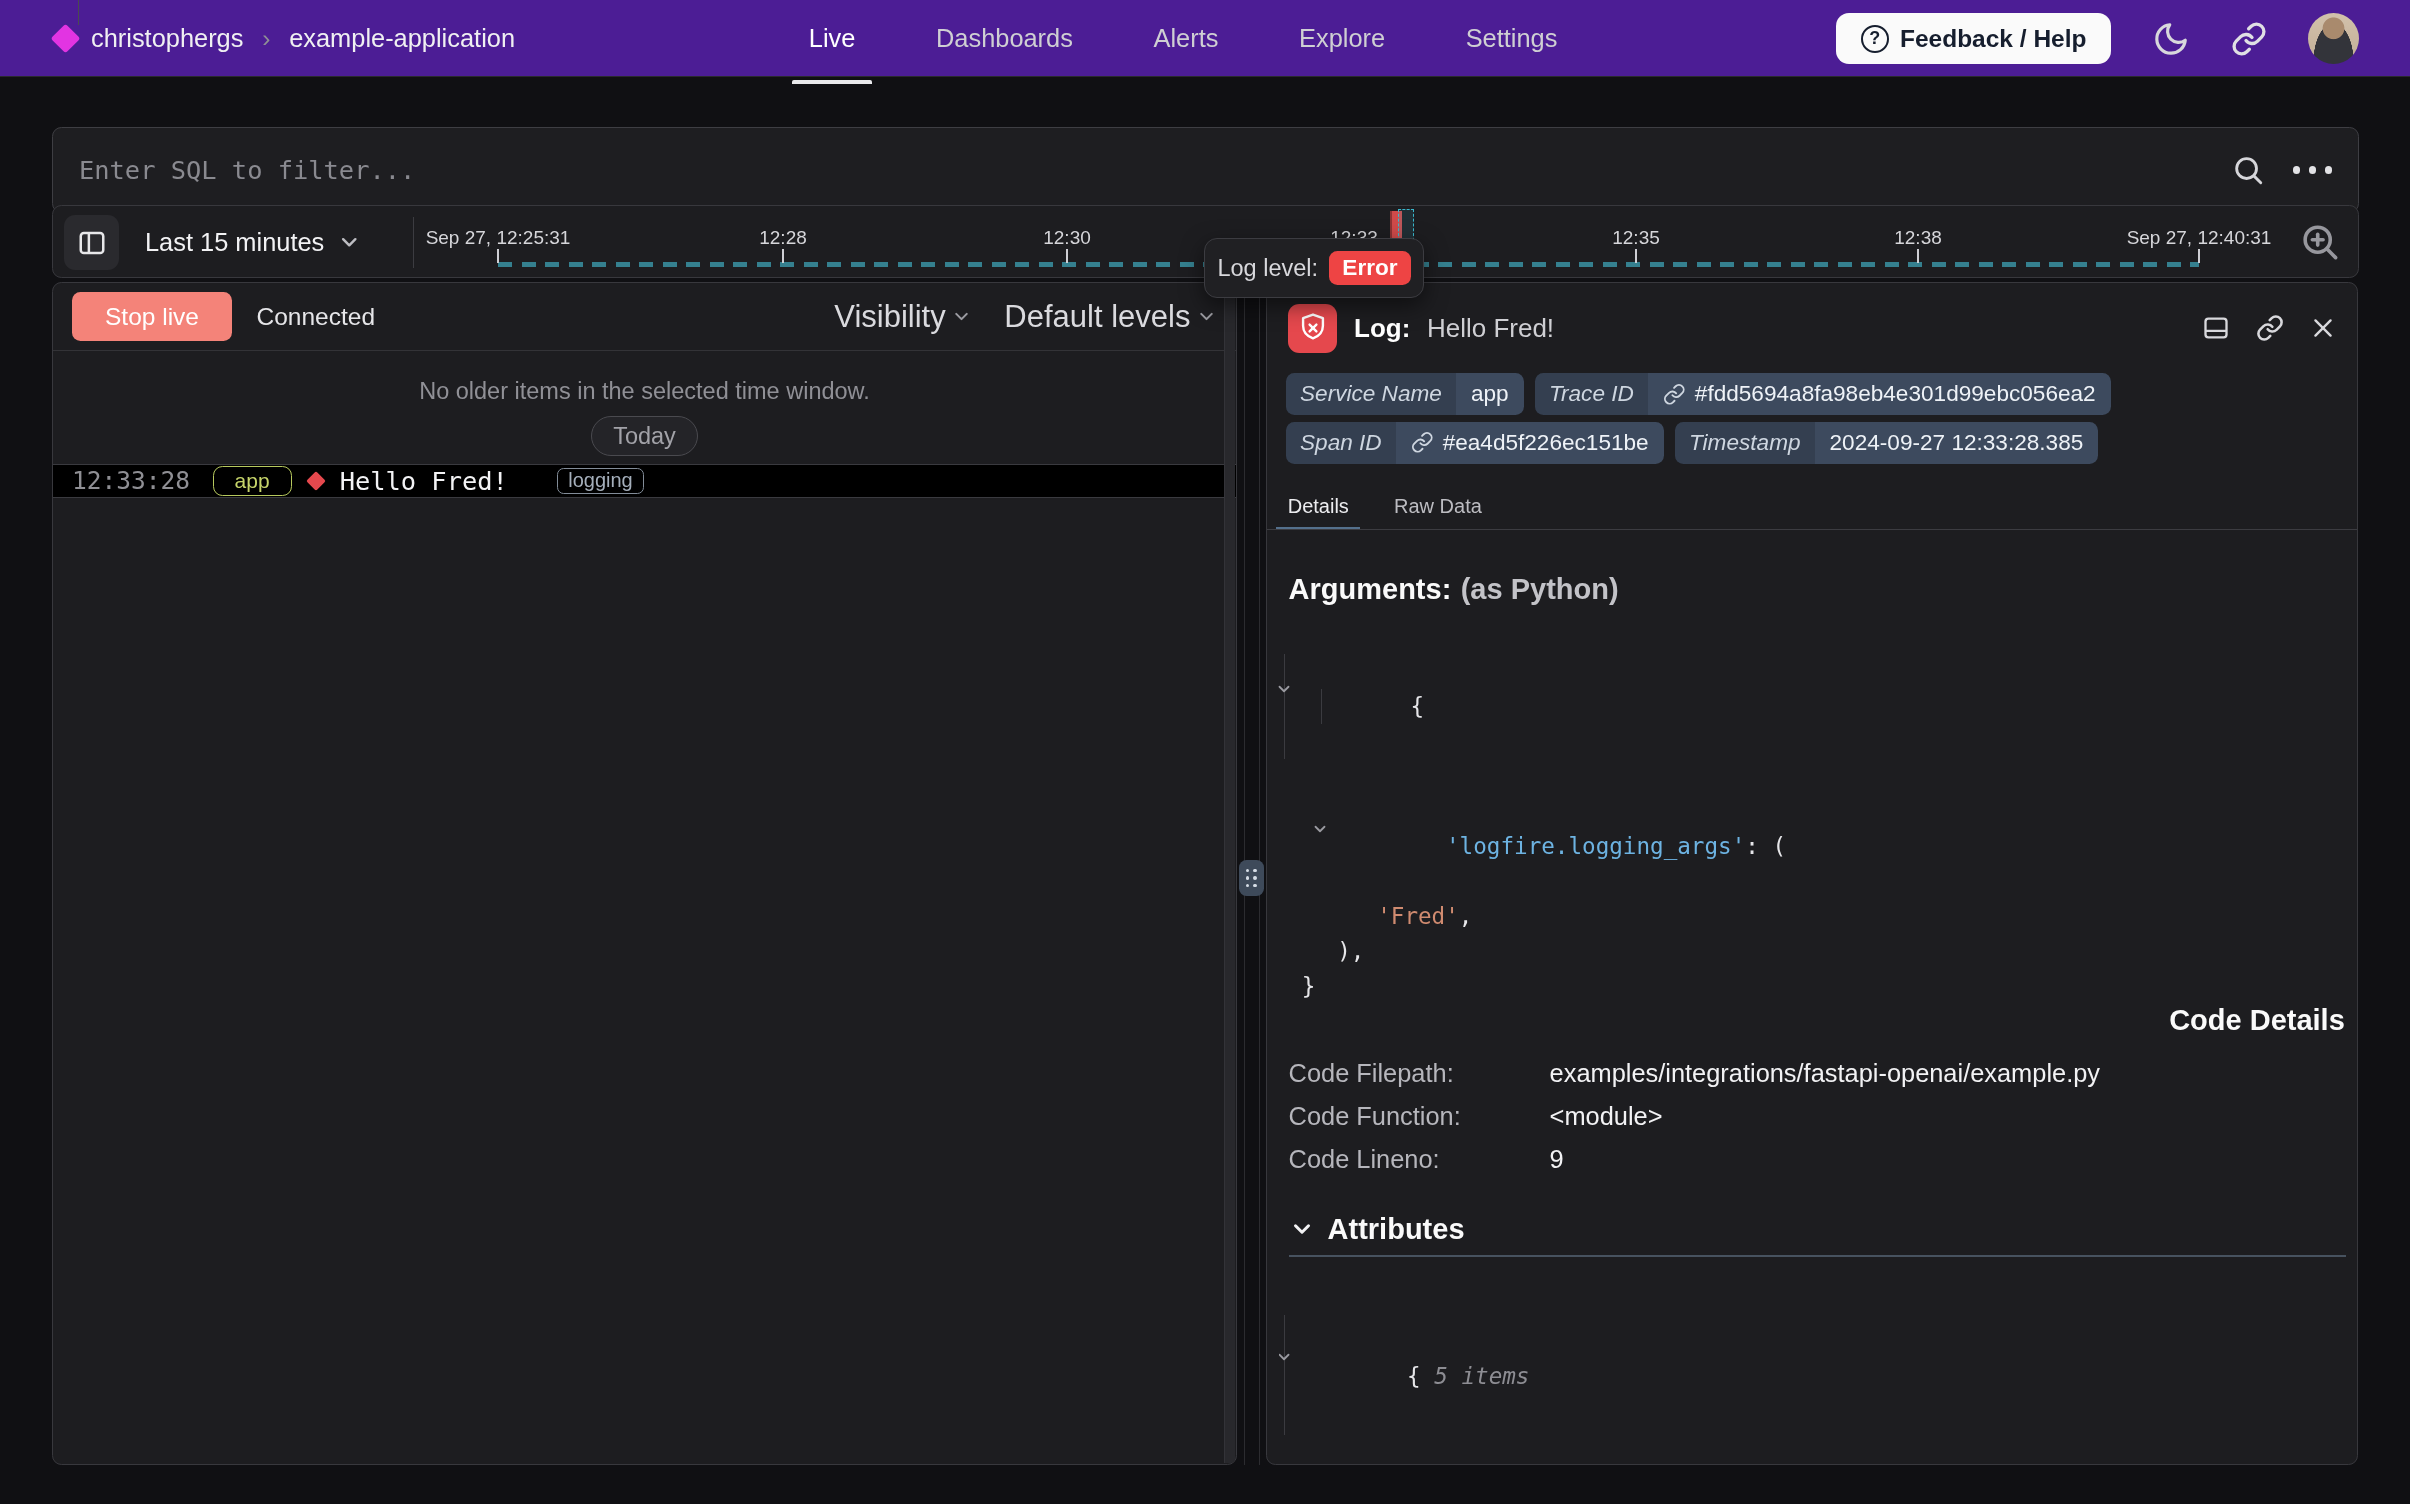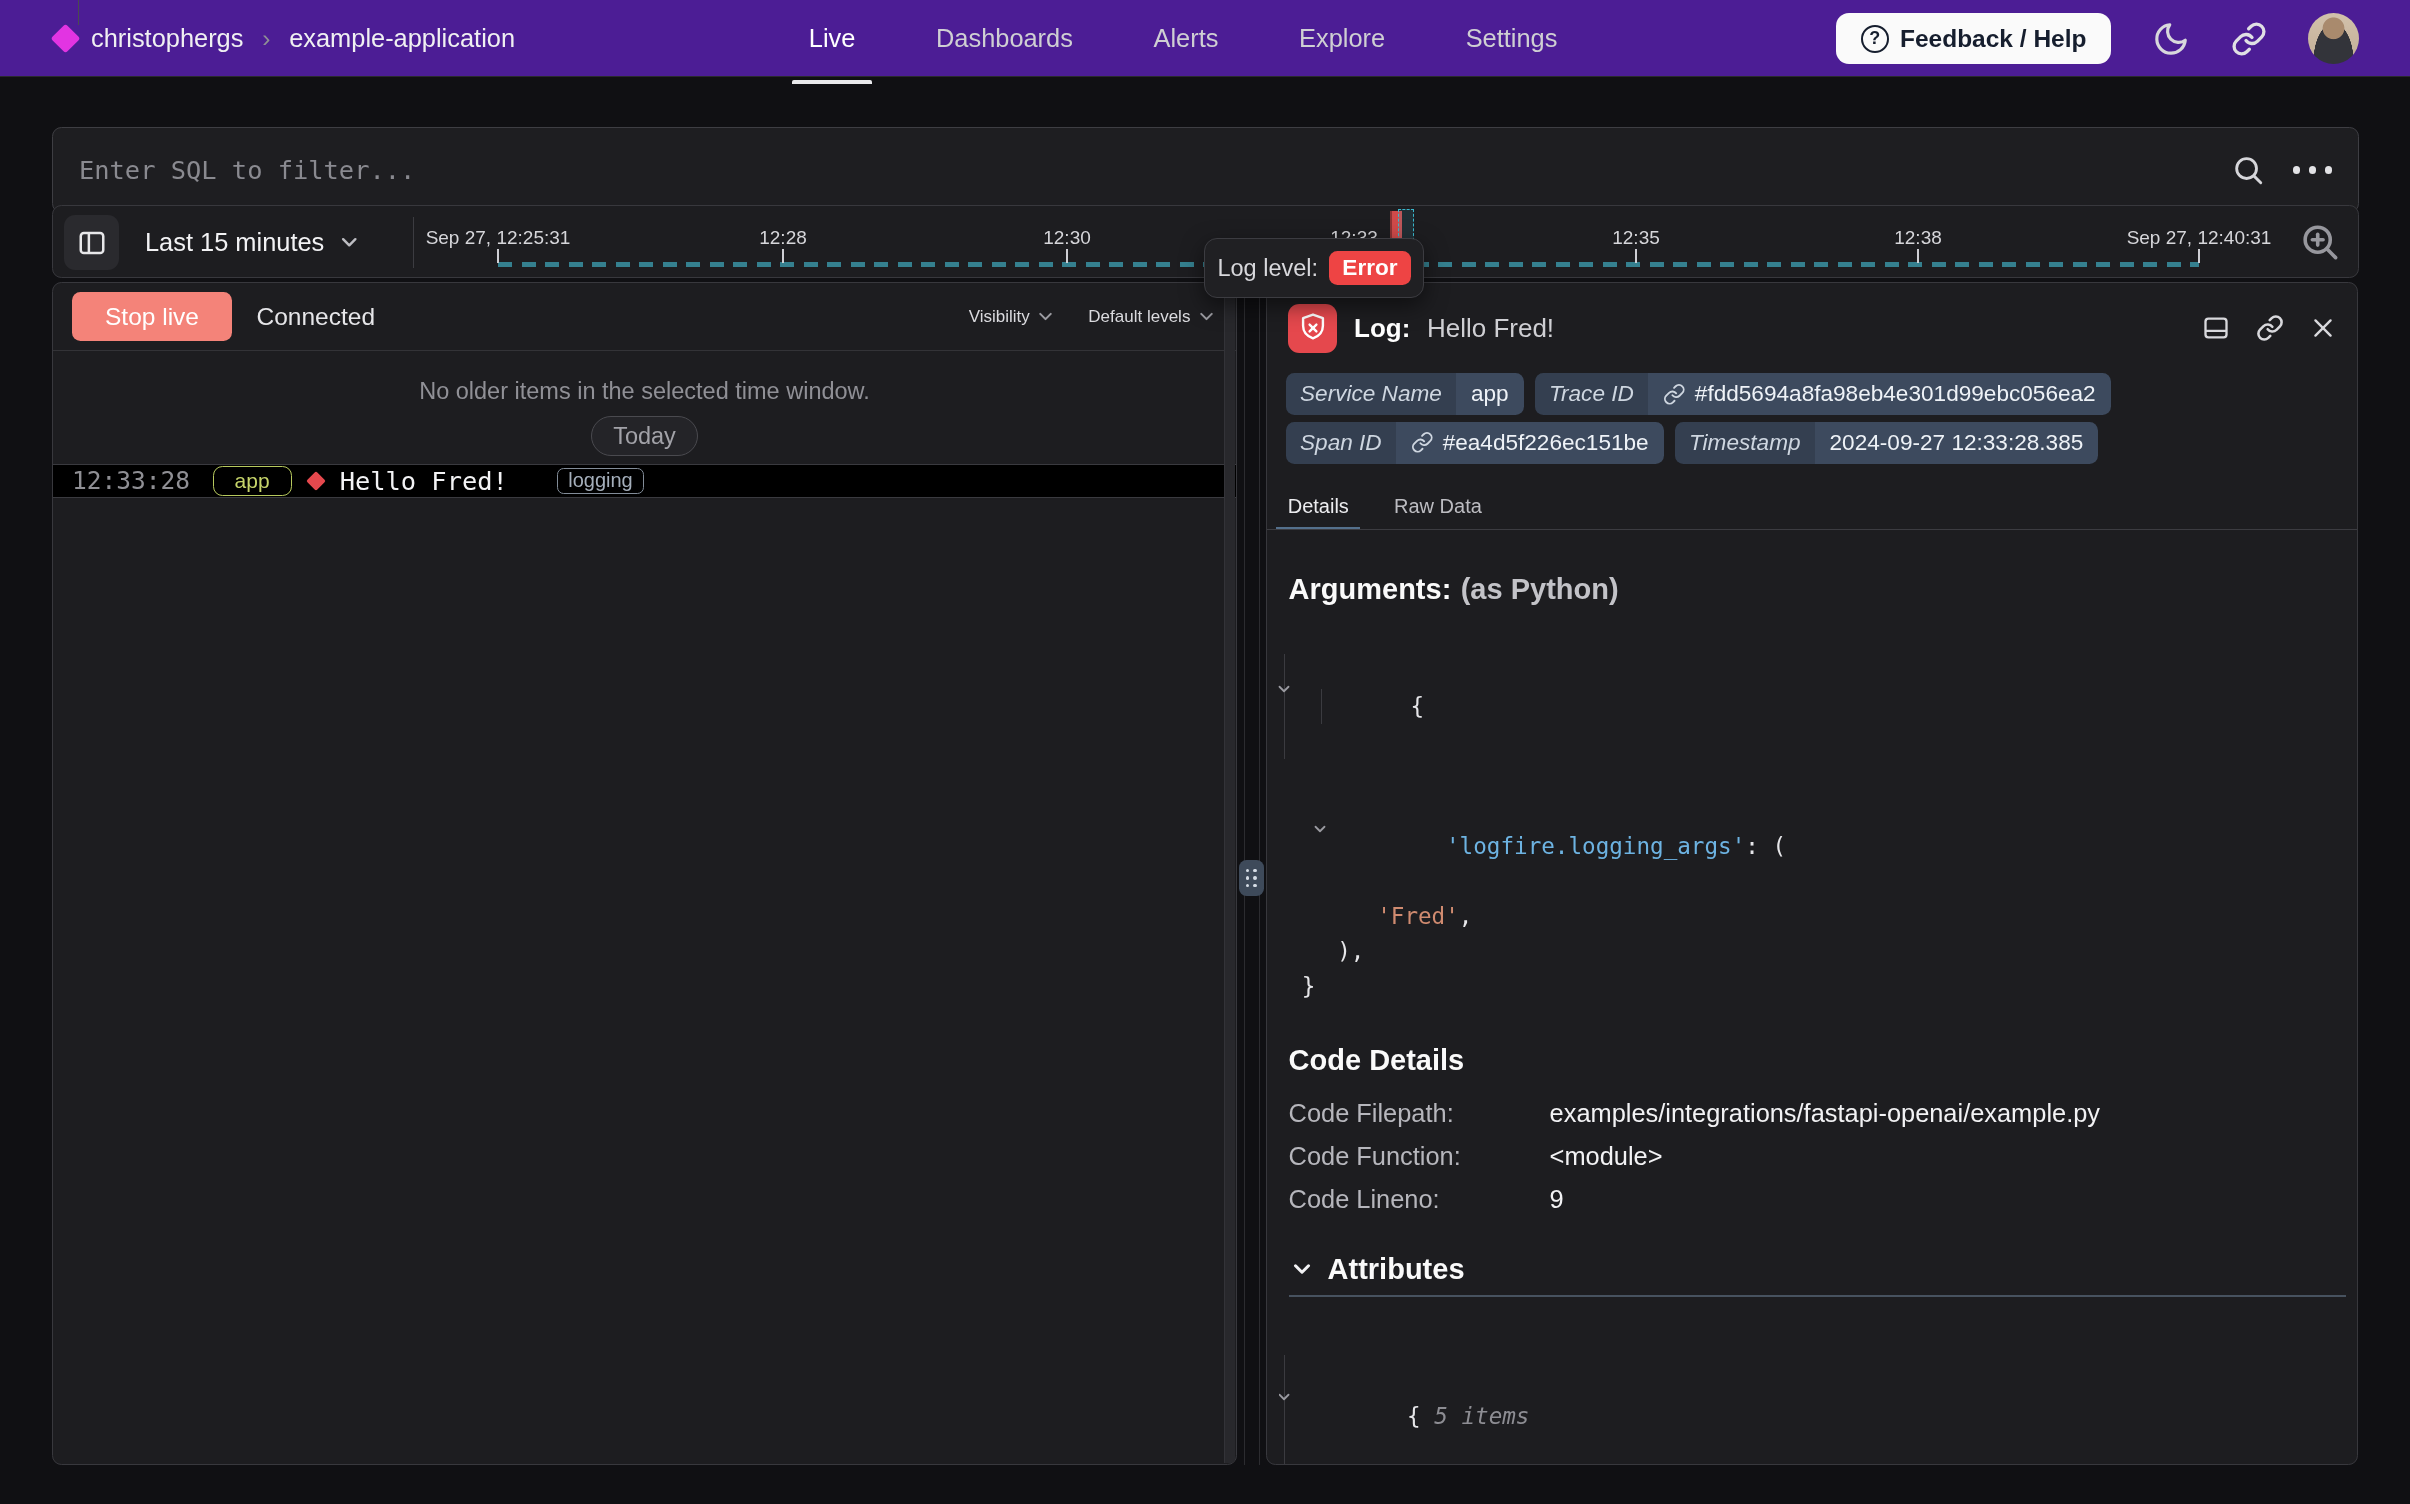--- a/index.html
+++ b/index.html
@@ -105,21 +105,21 @@
     display:grid; grid-template-columns:repeat(2,3.8px); grid-template-rows:repeat(3,3.8px); gap:3.8px;
     align-content:center; justify-content:center;
   }
   .drag-handle i { width:3.8px; height:3.8px; border-radius:50%; background:#d6dde6; }
 
   
   .lp-header { height:68px; display:flex; align-items:center; padding:0 19px; gap:24.5px; border-bottom:0.9px solid #333337; }
   .stop-live { width:160px; height:49px; background:#f48379; color:#ffffff; border:none; border-radius:8.5px; font-size:24.5px; cursor:pointer; font-family:"Liberation Sans", sans-serif; }
   .connected { font-size:24.5px; color:#e6e6e9; }
   .lp-dropdowns { margin-left:auto; display:flex; gap:32px; align-items:center; }
-  .dropdown { font-size:17px; color:#dadade; display:flex; align-items:center; gap:5.6px; cursor:pointer; }
+  .dropdown { font-size:31px; color:#dadade; display:flex; align-items:center; gap:5.6px; cursor:pointer; }
   .empty-msg { text-align:center; padding-top:26px; font-size:23.5px; color:#909096; line-height:28px; }
   .today-wrap { text-align:center; margin-top:11.3px; }
   .today-btn { background:#242428; color:#a2a2a8; border:1.9px solid #4a4a4f; border-radius:22.6px; padding:5.6px 21px; font-size:23.5px; cursor:pointer; font-family:"Liberation Sans", sans-serif; }
   .log-row {
     margin-top:7.5px; height:34px; background:#000000;
     border-top:0.9px solid #3a3a3f; border-bottom:0.9px solid #3a3a3f;
     display:flex; align-items:center; padding:0 19px; cursor:pointer;
   }
   .log-time { font-size:24.5px; color:#8f8f94; margin-right:22.6px; }
   .svc-badge { border:1.9px solid #b7c95e; color:#c6d46a; border-radius:9.4px; padding:1.9px 21px; font-size:21px; margin-right:17px; }
@@ -148,21 +148,21 @@
   .sec-heading { font-size:29px; font-weight:700; color:#fafafa; }
   .sec-heading .sub { color:#c3c3c8; margin-left:9.4px; }
   .h-args { margin-top:43px; padding-left:9.4px; }
   .pycode { margin-top:13px; position:relative; font-size:22.6px; line-height:35px; }
   .pycode .guide-a { position:absolute; left:4.7px; top:35px; height:105px; width:0.9px; background:#3b3b40; }
   .pycode .guide-b { position:absolute; left:42px; top:70px; height:35px; width:0.9px; background:#3b3b40; }
   .cl { position:relative; white-space:pre; }
   .chev { position:absolute; top:50%; transform:translateY(-50%); display:flex; }
   .tk-p { color:#e6e6e9; } .tk-k { color:#6db3e2; } .tk-s { color:#d08b70; }
   .tk-m { color:#8d8d93; font-style:italic; }
-  .h-code-details { margin-top:40px; padding-left:9.4px; }
+  .h-code-details { padding-left:9.4px;text-align:right; }
   .kv { margin-top:15px; padding-left:9.4px; font-size:25.4px; line-height:43px; }
   .kv-row { display:flex; }
   .kv-label { width:261px; flex:none; color:#b6b6bc; }
   .kv-val { color:#f2f2f4; }
   .attr-head { margin-top:32px; padding-left:9.4px; display:flex; align-items:center; gap:13px; cursor:pointer; }
   .attr-divider { margin-top:9.4px; margin-left:9.4px; width:1057px; height:1.9px; background:#47525f; }
   .jsoncode { margin-top:22.6px; position:relative; font-size:22.6px; line-height:39px; }
   .jsoncode .guide-a { position:absolute; left:4.7px; top:36px; height:275px; width:0.9px; background:#3b3b40; }
   .clip { overflow:hidden; white-space:nowrap; }
 </style>

